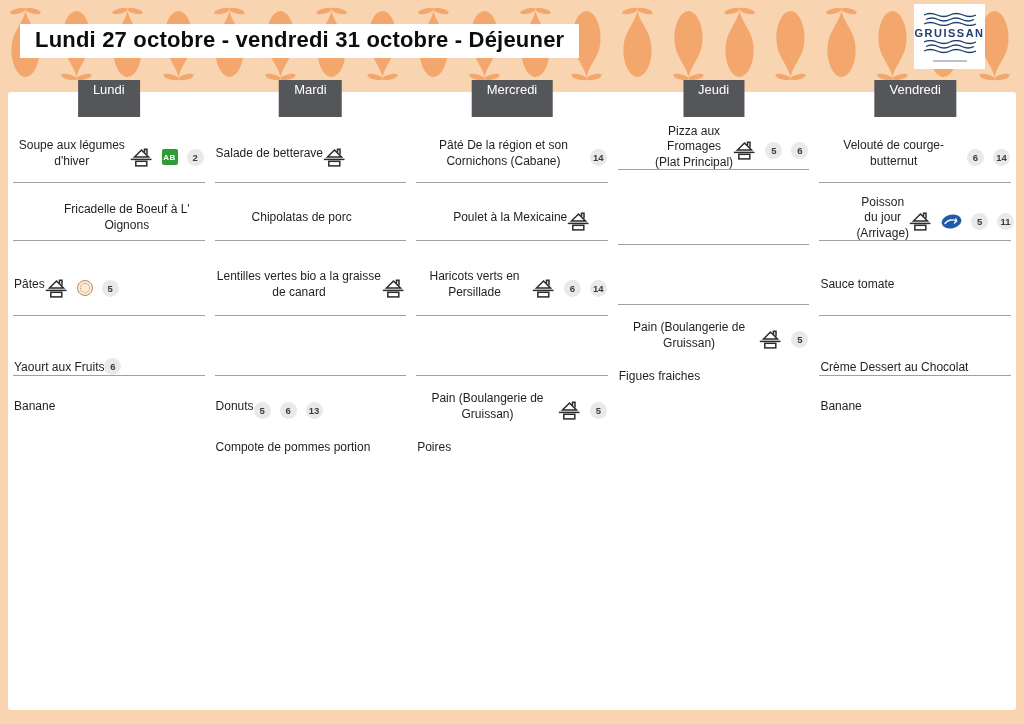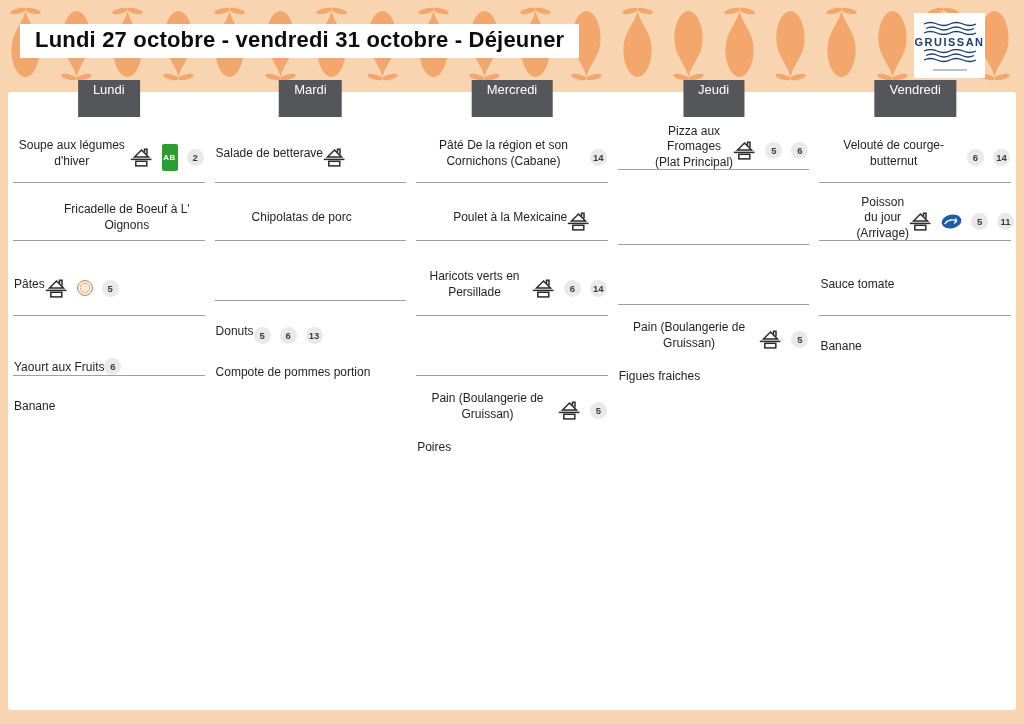--- a/index.html
+++ b/index.html
@@ -14,21 +14,21 @@
   .title-box{
     position:absolute;top:24px;left:20px;background:#ffffff;
     padding:3px 15px 5px 15px;z-index:3;
   }
   .title-box h1{
     margin:0;font-size:22px;font-weight:bold;color:#0d0d0d;letter-spacing:.2px;
     white-space:nowrap;
   }
   .logo-box{
     position:absolute;top:4px;left:914px;width:71px;height:65px;background:#ffffff;
-    z-index:3;display:flex;flex-direction:column;align-items:center;justify-content:center;margin-top:9px;
+    z-index:3;display:flex;flex-direction:column;align-items:center;justify-content:center;
   }
   .logo-name{
     font-size:11px;font-weight:bold;color:#1c3f6e;letter-spacing:1.5px;margin:1px 0;
   }
   .logo-fineprint{width:34px;height:2px;background:#b9c3cf;margin-top:6px;}
   
   .card{
     position:absolute;top:92px;left:8px;width:1008px;height:618px;
     background:#ffffff;border-radius:3px;z-index:2;
   }
@@ -56,21 +56,21 @@
   }
   .dish{
     font-size:12px;line-height:1.3;text-align:center;color:#1f1f1f;max-width:190px;
   }
   .icon-row{display:flex;align-items:center;gap:9px;margin-top:7px;height:20px;}
   .chip{
     width:17px;height:17px;border-radius:50%;background:#e9e9e9;color:#3c3c3c;
     font-size:9.5px;font-weight:bold;display:flex;align-items:center;justify-content:center;
   }
   .ab{
-    width:16px;height:27px;background:#2f9b33;color:#fff;border-radius:2px;
+    width:16px;height:16px;background:#2f9b33;color:#fff;border-radius:2px;
     font-size:8px;font-weight:bold;display:flex;align-items:center;justify-content:center;
     letter-spacing:.5px;
   }
   .stamp{
     width:16px;height:16px;border-radius:50%;border:1.5px solid #c8875a;
     background:#f9ead9;box-sizing:border-box;position:relative;
   }
   .stamp::after{
     content:"";position:absolute;inset:2px;border-radius:50%;
     border:1px dotted #c8875a;
@@ -185,20 +185,33 @@
                 <path d="M14.5 5.5 L14.5 2.2 L17 2.2 L17 7.5"></path>
                 <line x1="0.8" y1="12.4" x2="21.5" y2="12.4"></line>
                 <rect x="5.8" y="14.3" width="11" height="4.6"></rect>
               </g>
             </svg>
           </div>
         </div>
         <div class="cell r1 sep">
           <div class="dish">Chipolatas de porc</div>
         </div>
+        <div class="cell r2 sep">
+          <div class="dish">Lentilles vertes bio a la graisse de canard</div>
+          <div class="icon-row">
+            <svg width="23" height="21" viewBox="0 0 23 21">
+              <g stroke="#2b2b2b" stroke-width="1.5" fill="none">
+                <path d="M4.5 10 L11.5 3 L18.5 10 Z"></path>
+                <path d="M14.5 5.5 L14.5 2.2 L17 2.2 L17 7.5"></path>
+                <line x1="0.8" y1="12.4" x2="21.5" y2="12.4"></line>
+                <rect x="5.8" y="14.3" width="11" height="4.6"></rect>
+              </g>
+            </svg>
+          </div>
+        </div>
         <div class="cell r3 sep"></div>
         <div class="cell r4">
           <div class="dish">Donuts</div>
           <div class="icon-row">
             <span class="chip">5</span>
             <span class="chip">6</span>
             <span class="chip">13</span>
           </div>
         </div>
         <div class="cell r5">
@@ -321,19 +334,22 @@
               <ellipse cx="10.5" cy="7.5" rx="10" ry="6.8" fill="#1f5ca6" transform="rotate(-12 10.5 7.5)"></ellipse>
               <path d="M4 9.5 C7 5.5 12 5 15.5 7.2 L13.5 9 M15.5 7.2 L14.8 4.8" stroke="#ffffff" stroke-width="1.4" fill="none" stroke-linecap="round"></path>
             </svg>
             <span class="chip">5</span>
             <span class="chip">11</span>
           </div>
         </div>
         <div class="cell r2 sep">
           <div class="dish">Sauce tomate</div>
         </div>
+        <div class="cell r3 sep">
+          <div class="dish">Crème Dessert au Chocolat</div>
+        </div>
         <div class="cell r4">
           <div class="dish">Banane</div>
         </div>
         <div class="cell r5"></div>
       </div>
     </div>
 </div>
 
 </body></html>

